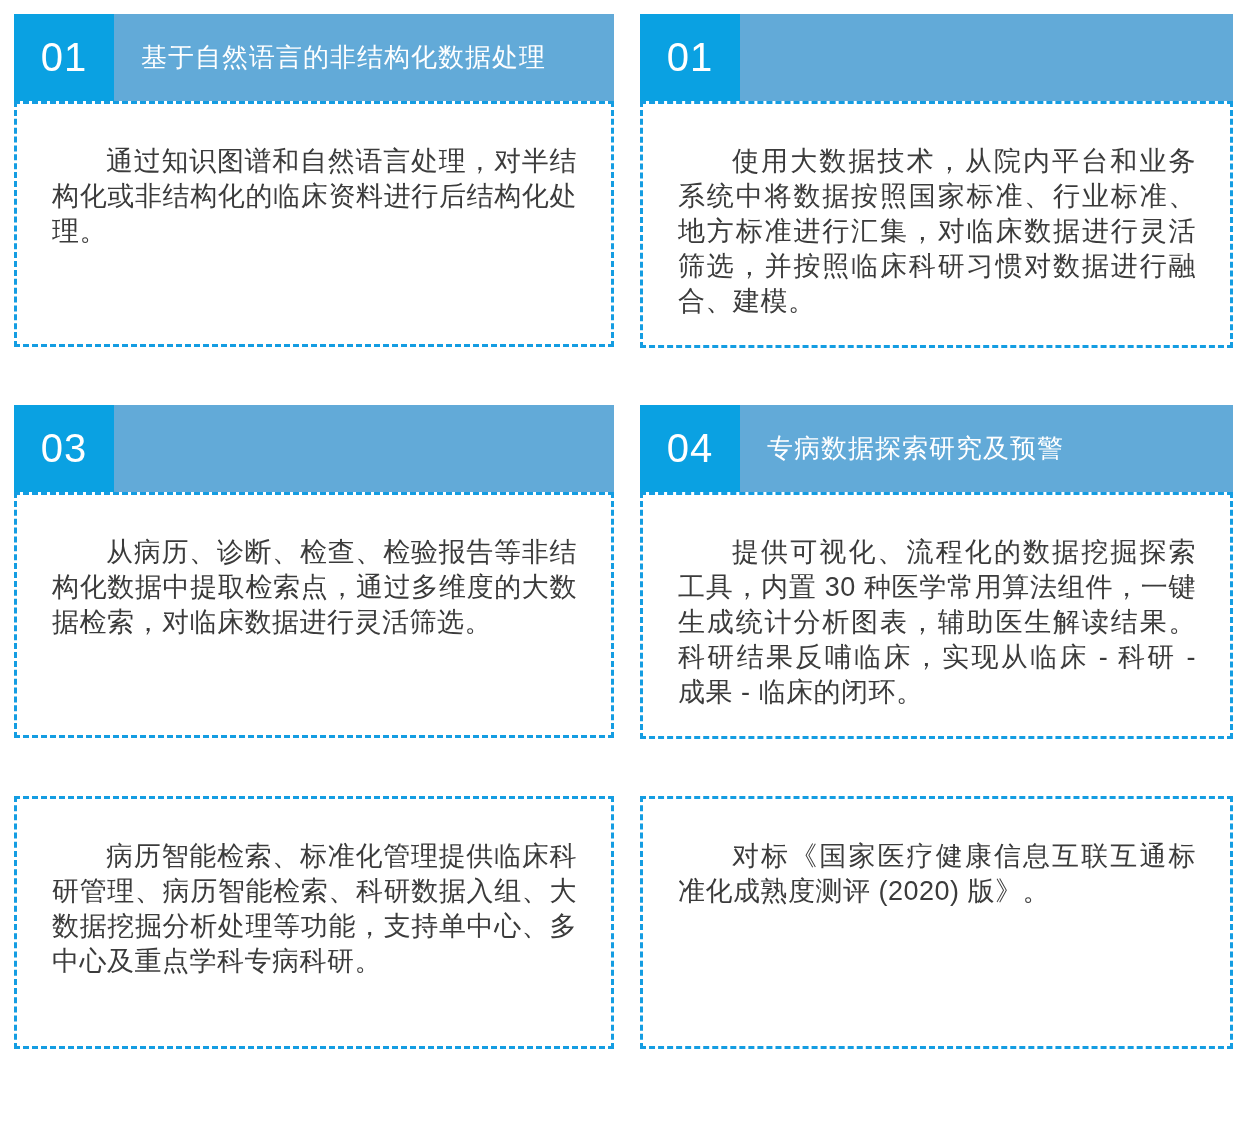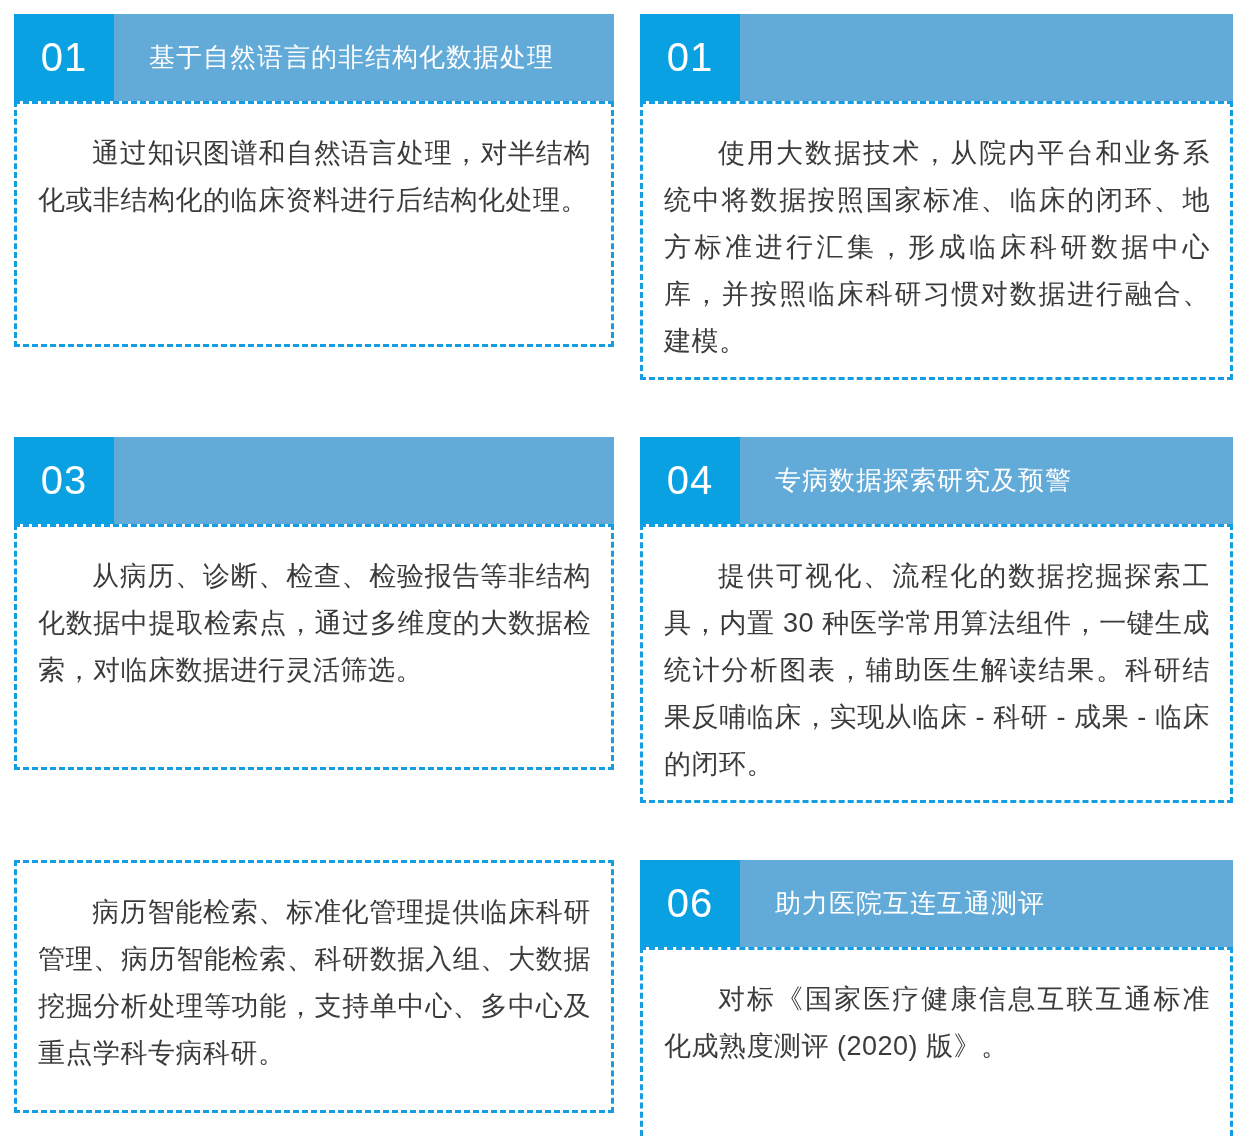--- a/index.html
+++ b/index.html
@@ -42,40 +42,40 @@
     justify-content:center;
     letter-spacing:1px;
   }
   .card-title{
     flex:1;
     color:var(--header-text,#fff);
     font-size:26px;
     font-weight:400;
     display:flex;
     align-items:center;
-    padding-left:35px;
+    padding-left:27px;
     letter-spacing:1px;
     white-space:nowrap;
     overflow:hidden;
   }
   .card-body{
     border:3px dashed var(--border-color,#149de2);
     min-height:246px;
     padding:24px 18px 10px 19px;
     background:#ffffff;
   }
   .card:nth-child(5) .card-body,
   .card:nth-child(6) .card-body{
     min-height:253px;
   }
   .card-body p{
-    margin:2px;
+    margin:16px;
     color:var(--body-text,#3b3b3b);
     font-size:27px;
-    line-height:47px;
+    line-height:35px;
     text-indent:2em;
     text-align:justify;
     letter-spacing:0.5px;
   }
 </style>
 </head>
 <body>
 
 <div class="grid">
 
@@ -87,21 +87,21 @@
     <div class="card-body">
       <p>通过知识图谱和自然语言处理，对半结构化或非结构化的临床资料进行后结构化处理。</p>
     </div>
   </div>
 
   <div class="card">
     <div class="card-header">
       <div class="card-number">01</div>
     </div>
     <div class="card-body">
-      <p>使用大数据技术，从院内平台和业务系统中将数据按照国家标准、临床的闭环、地方标准进行汇集，形成临床科研数据中心库，并按照临床科研习惯对数据进行融合、建模。</p>
+      <p>使用大数据技术，从院内平台和业务系统中将数据按照国家标准、行业标准、地方标准进行汇集，对临床数据进行灵活筛选，并按照临床科研习惯对数据进行融合、建模。</p>
     </div>
   </div>
 
   <div class="card">
     <div class="card-header">
       <div class="card-number">03</div>
     </div>
     <div class="card-body">
       <p>从病历、诊断、检查、检验报告等非结构化数据中提取检索点，通过多维度的大数据检索，对临床数据进行灵活筛选。</p>
     </div>
@@ -117,22 +117,18 @@
     </div>
   </div>
 
   <div class="card">
     <div class="card-body">
       <p>病历智能检索、标准化管理提供临床科研管理、病历智能检索、科研数据入组、大数据挖掘分析处理等功能，支持单中心、多中心及重点学科专病科研。</p>
     </div>
   </div>
 
   <div class="card">
-    <div class="card-header">
-      <div class="card-number">06</div>
-      <div class="card-title">助力医院互连互通测评</div>
-    </div>
     <div class="card-body">
       <p>对标《国家医疗健康信息互联互通标准化成熟度测评 (2020) 版》。</p>
     </div>
   </div>
 
 </div>
 
 </body></html>

